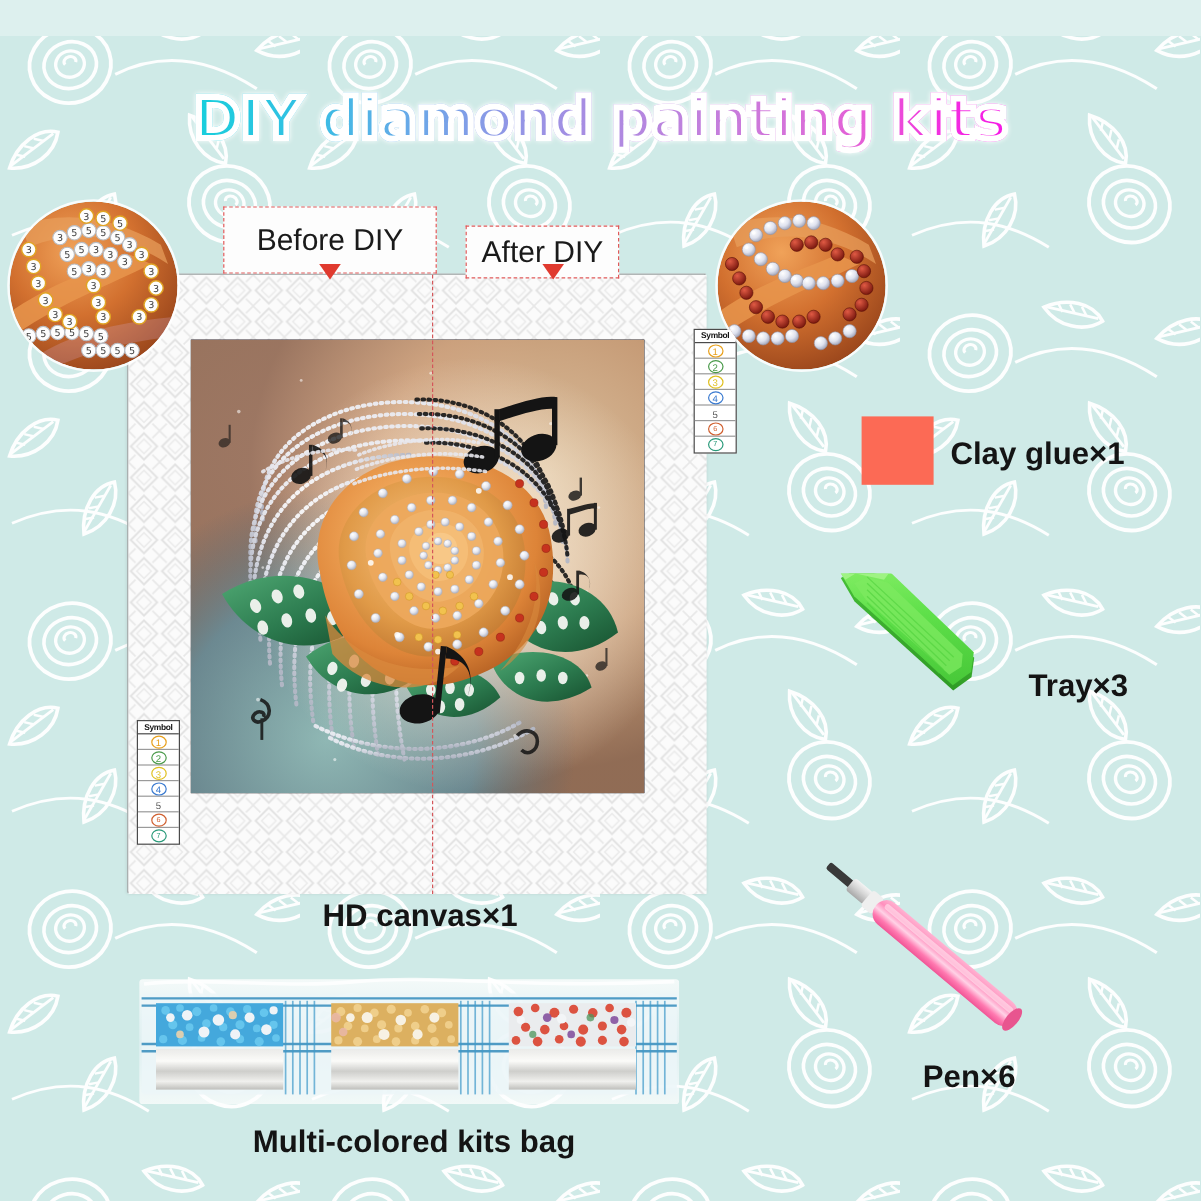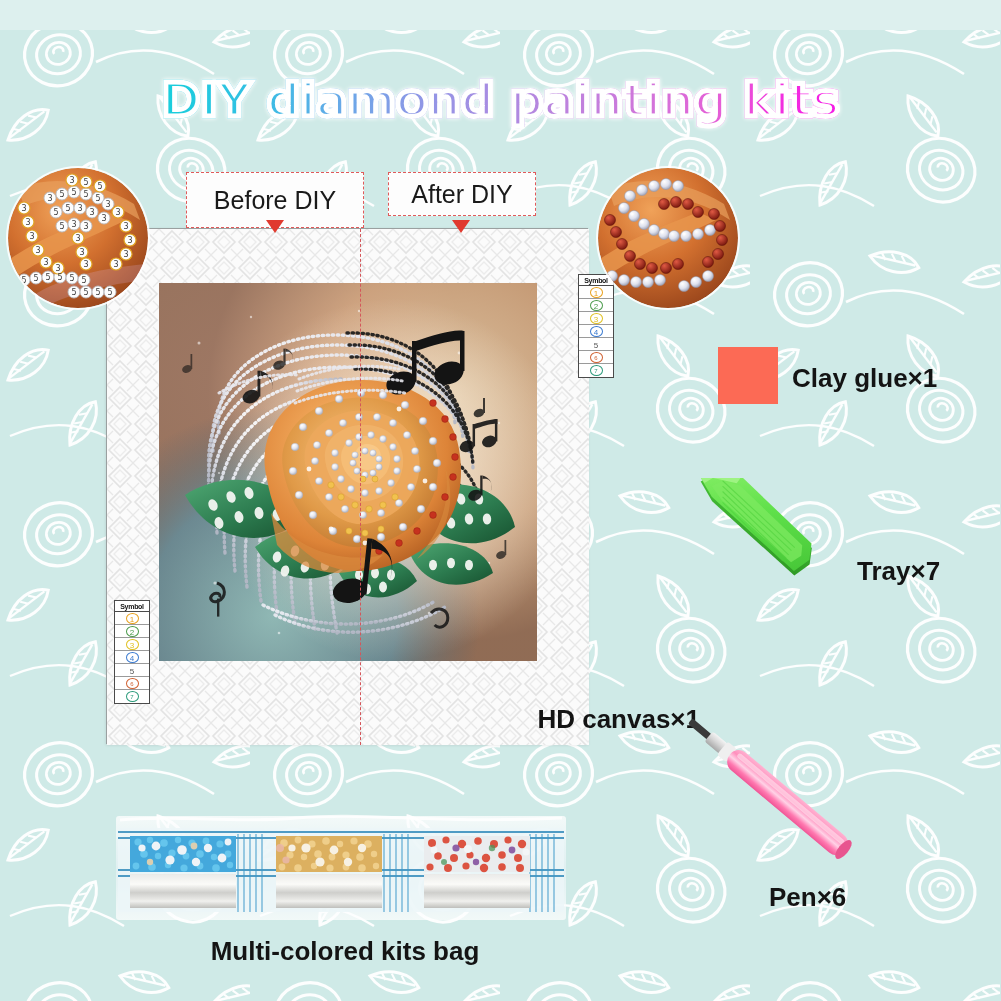--- a/index.html
+++ b/index.html
@@ -38,21 +38,21 @@
 
   
   .tag {
     position:absolute; z-index:9;
     background:#fdfdfd; border:1.6px dashed #e05a5a;
     display:flex; align-items:center; justify-content:center;
     font-size:25px; color:#1a1a1a;
     font-family:"Liberation Sans", sans-serif;
   }
   #tag-before { left:186px; top:172px; width:178px; height:56px; }
-  #tag-after  { left:388px; top:172px; width:148px; height:44px; }
+  #tag-after  { left:388px; top:188px; width:128px; height:44px; }
   .tag-arrow {
     position:absolute; z-index:9; width:0; height:0;
     border-left:9px solid transparent; border-right:9px solid transparent;
     border-top:13px solid #e03a2f;
   }
   #arrow-before { left:266px; top:220px; }
   #arrow-after  { left:452px; top:220px; }
 
   
   #canvas-card {
@@ -126,21 +126,21 @@
   #label-tray { position:absolute; left:857px; top:556px; z-index:7; }
   #pen-img    { position:absolute; left:648px; top:700px; width:250px; height:190px; z-index:7; }
   #label-pen  { position:absolute; left:769px; top:882px; z-index:7; }
   #beads-img  { position:absolute; left:116px; top:812px; width:450px; height:112px; z-index:7; }
 
   .acc-label {
     font-size:26px; font-weight:bold; color:#141414; white-space:nowrap;
     font-family:"Liberation Sans", sans-serif;
   }
   #label-canvas {
-    position:absolute; left:0; top:704px; width:700px; text-align:right; z-index:7;
+    position:absolute; left:0; top:748px; width:700px; text-align:center; z-index:7;
   }
   #label-beads {
     position:absolute; left:0; top:936px; width:690px; text-align:center; z-index:7;
   }
 </style>
 </head>
 <body>
 
 <svg id="bg-pattern" width="1001" height="1001">
   <defs>
@@ -772,21 +772,21 @@
     <g stroke="#4fd03c" stroke-width="1.1" opacity=".6">
       <path d="M40,22 L128,56"></path>
         <path d="M42,27 L127,61"></path>
         <path d="M44,32 L126,65"></path>
       <path d="M46,37 L124,69"></path>
         <path d="M38,17 L130,52"></path>
     </g>
     <path d="M16,22 L26,10 L54,6 L52,14 L28,18 L22,26 Z" fill="#a8f58c" opacity=".8"></path>
   </g>
 </svg>
-<div id="label-tray" class="acc-label">Tray×7</div>
+<div id="label-tray" class="acc-label">Tray×3</div>
 
 <svg id="pen-img" viewBox="0 0 250 190">
   <defs>
     <linearGradient id="penBody" x1="0" y1="0" x2="0" y2="1">
       <stop offset="0%" stop-color="#ffb3d2"></stop>
         <stop offset="32%" stop-color="#ff8fbd"></stop>
       <stop offset="55%" stop-color="#ffd2e6"></stop>
         <stop offset="78%" stop-color="#ff79b0"></stop>
       <stop offset="100%" stop-color="#f05596"></stop>
     </linearGradient>

